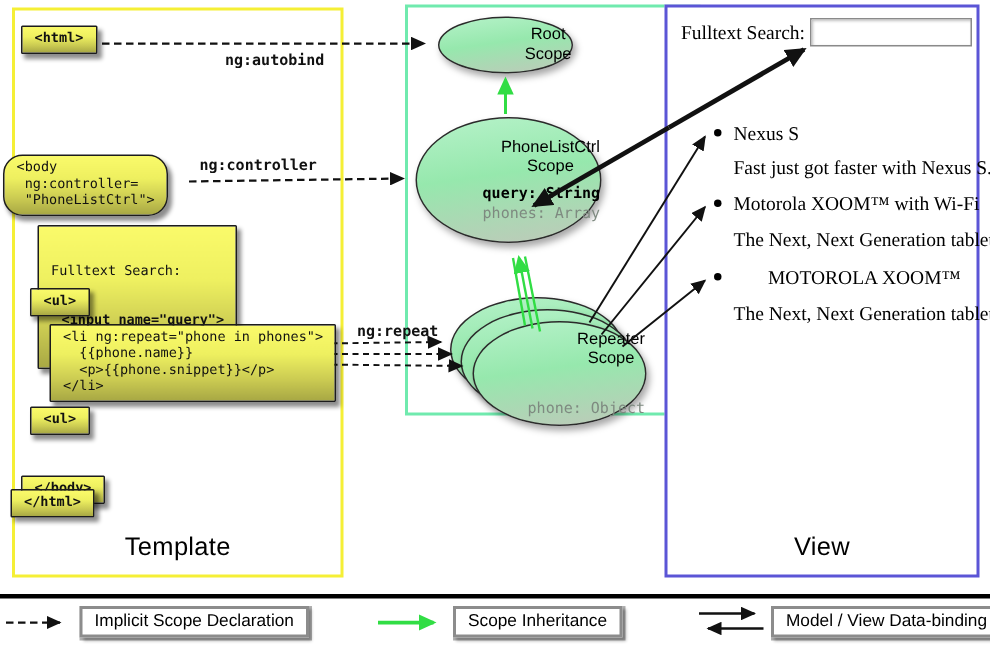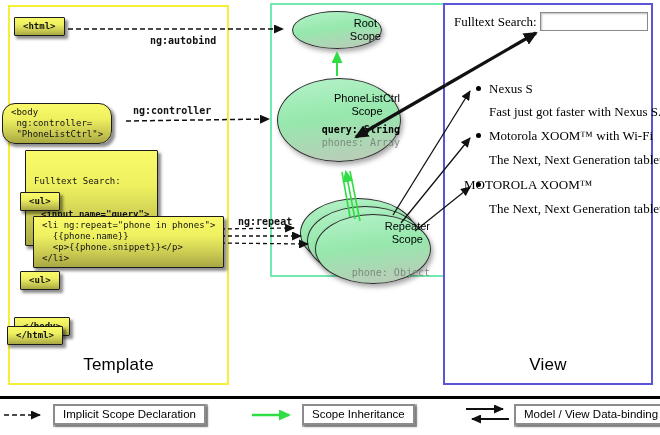--- a/index.html
+++ b/index.html
@@ -103,21 +103,21 @@
 
   <span class="bullet-dot" style="left:476px; top:86px;"></span>
   <div class="view-text" style="left:489px; top:81px;">Nexus S</div>
   <div class="view-text" style="left:489px; top:104px;">Fast just got faster with Nexus S.</div>
 
   <span class="bullet-dot" style="left:476px; top:133px;"></span>
   <div class="view-text" style="left:489px; top:128px;">Motorola XOOM™ with Wi-Fi</div>
   <div class="view-text" style="left:489px; top:152px;">The Next, Next Generation tablet.</div>
 
   <span class="bullet-dot" style="left:476px; top:182px;"></span>
-  <div class="view-text" style="left:464px; top:177px;">MOTOROLA XOOM™</div>
+  <div class="view-text" style="left:512px; top:177px;">MOTOROLA XOOM™</div>
   <div class="view-text" style="left:489px; top:201px;">The Next, Next Generation tablet.</div>
 
   <svg class="arrows" width="660" height="435" viewBox="0 0 660 435">
     <defs>
       <marker id="mb" markerUnits="userSpaceOnUse" markerWidth="11" markerHeight="9" refX="9" refY="4.5" orient="auto">
         <path d="M0,0 L10,4.5 L0,9 z" fill="#111"></path>
       </marker>
       <marker id="mbBig" markerUnits="userSpaceOnUse" markerWidth="16" markerHeight="13" refX="12" refY="6.5" orient="auto">
         <path d="M0,0 L14,6.5 L0,13 z" fill="#111"></path>
       </marker>

